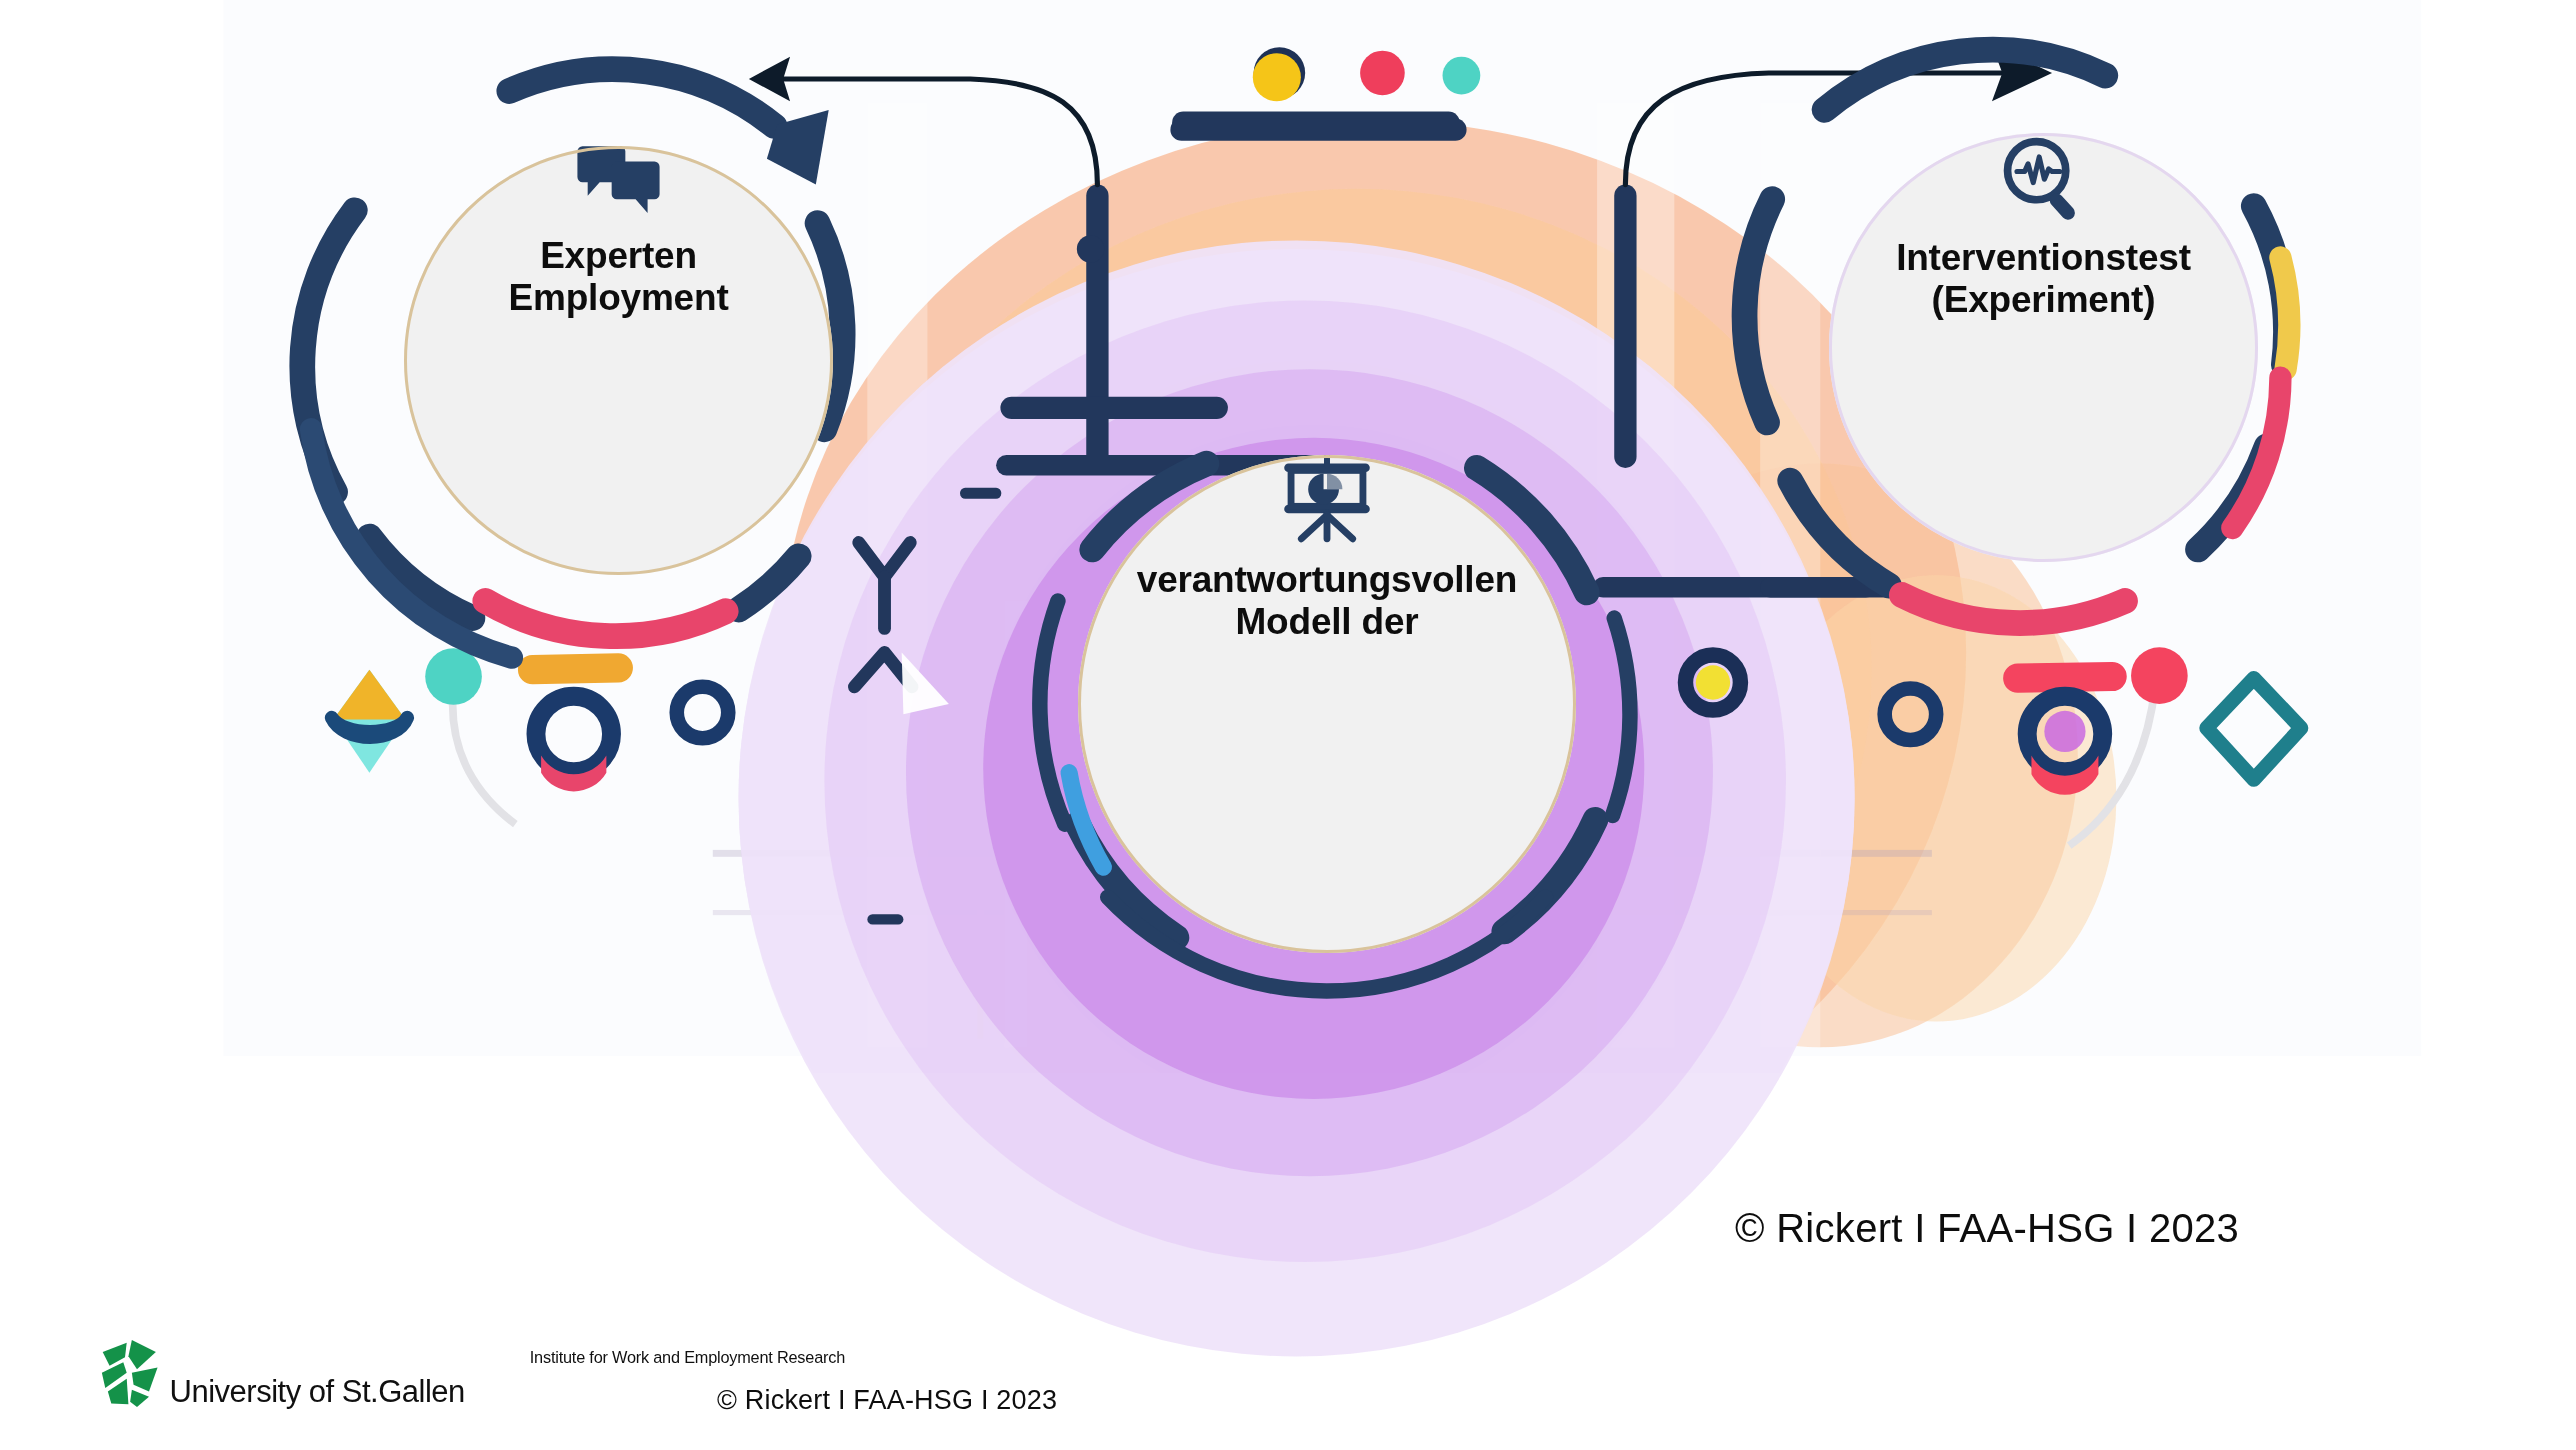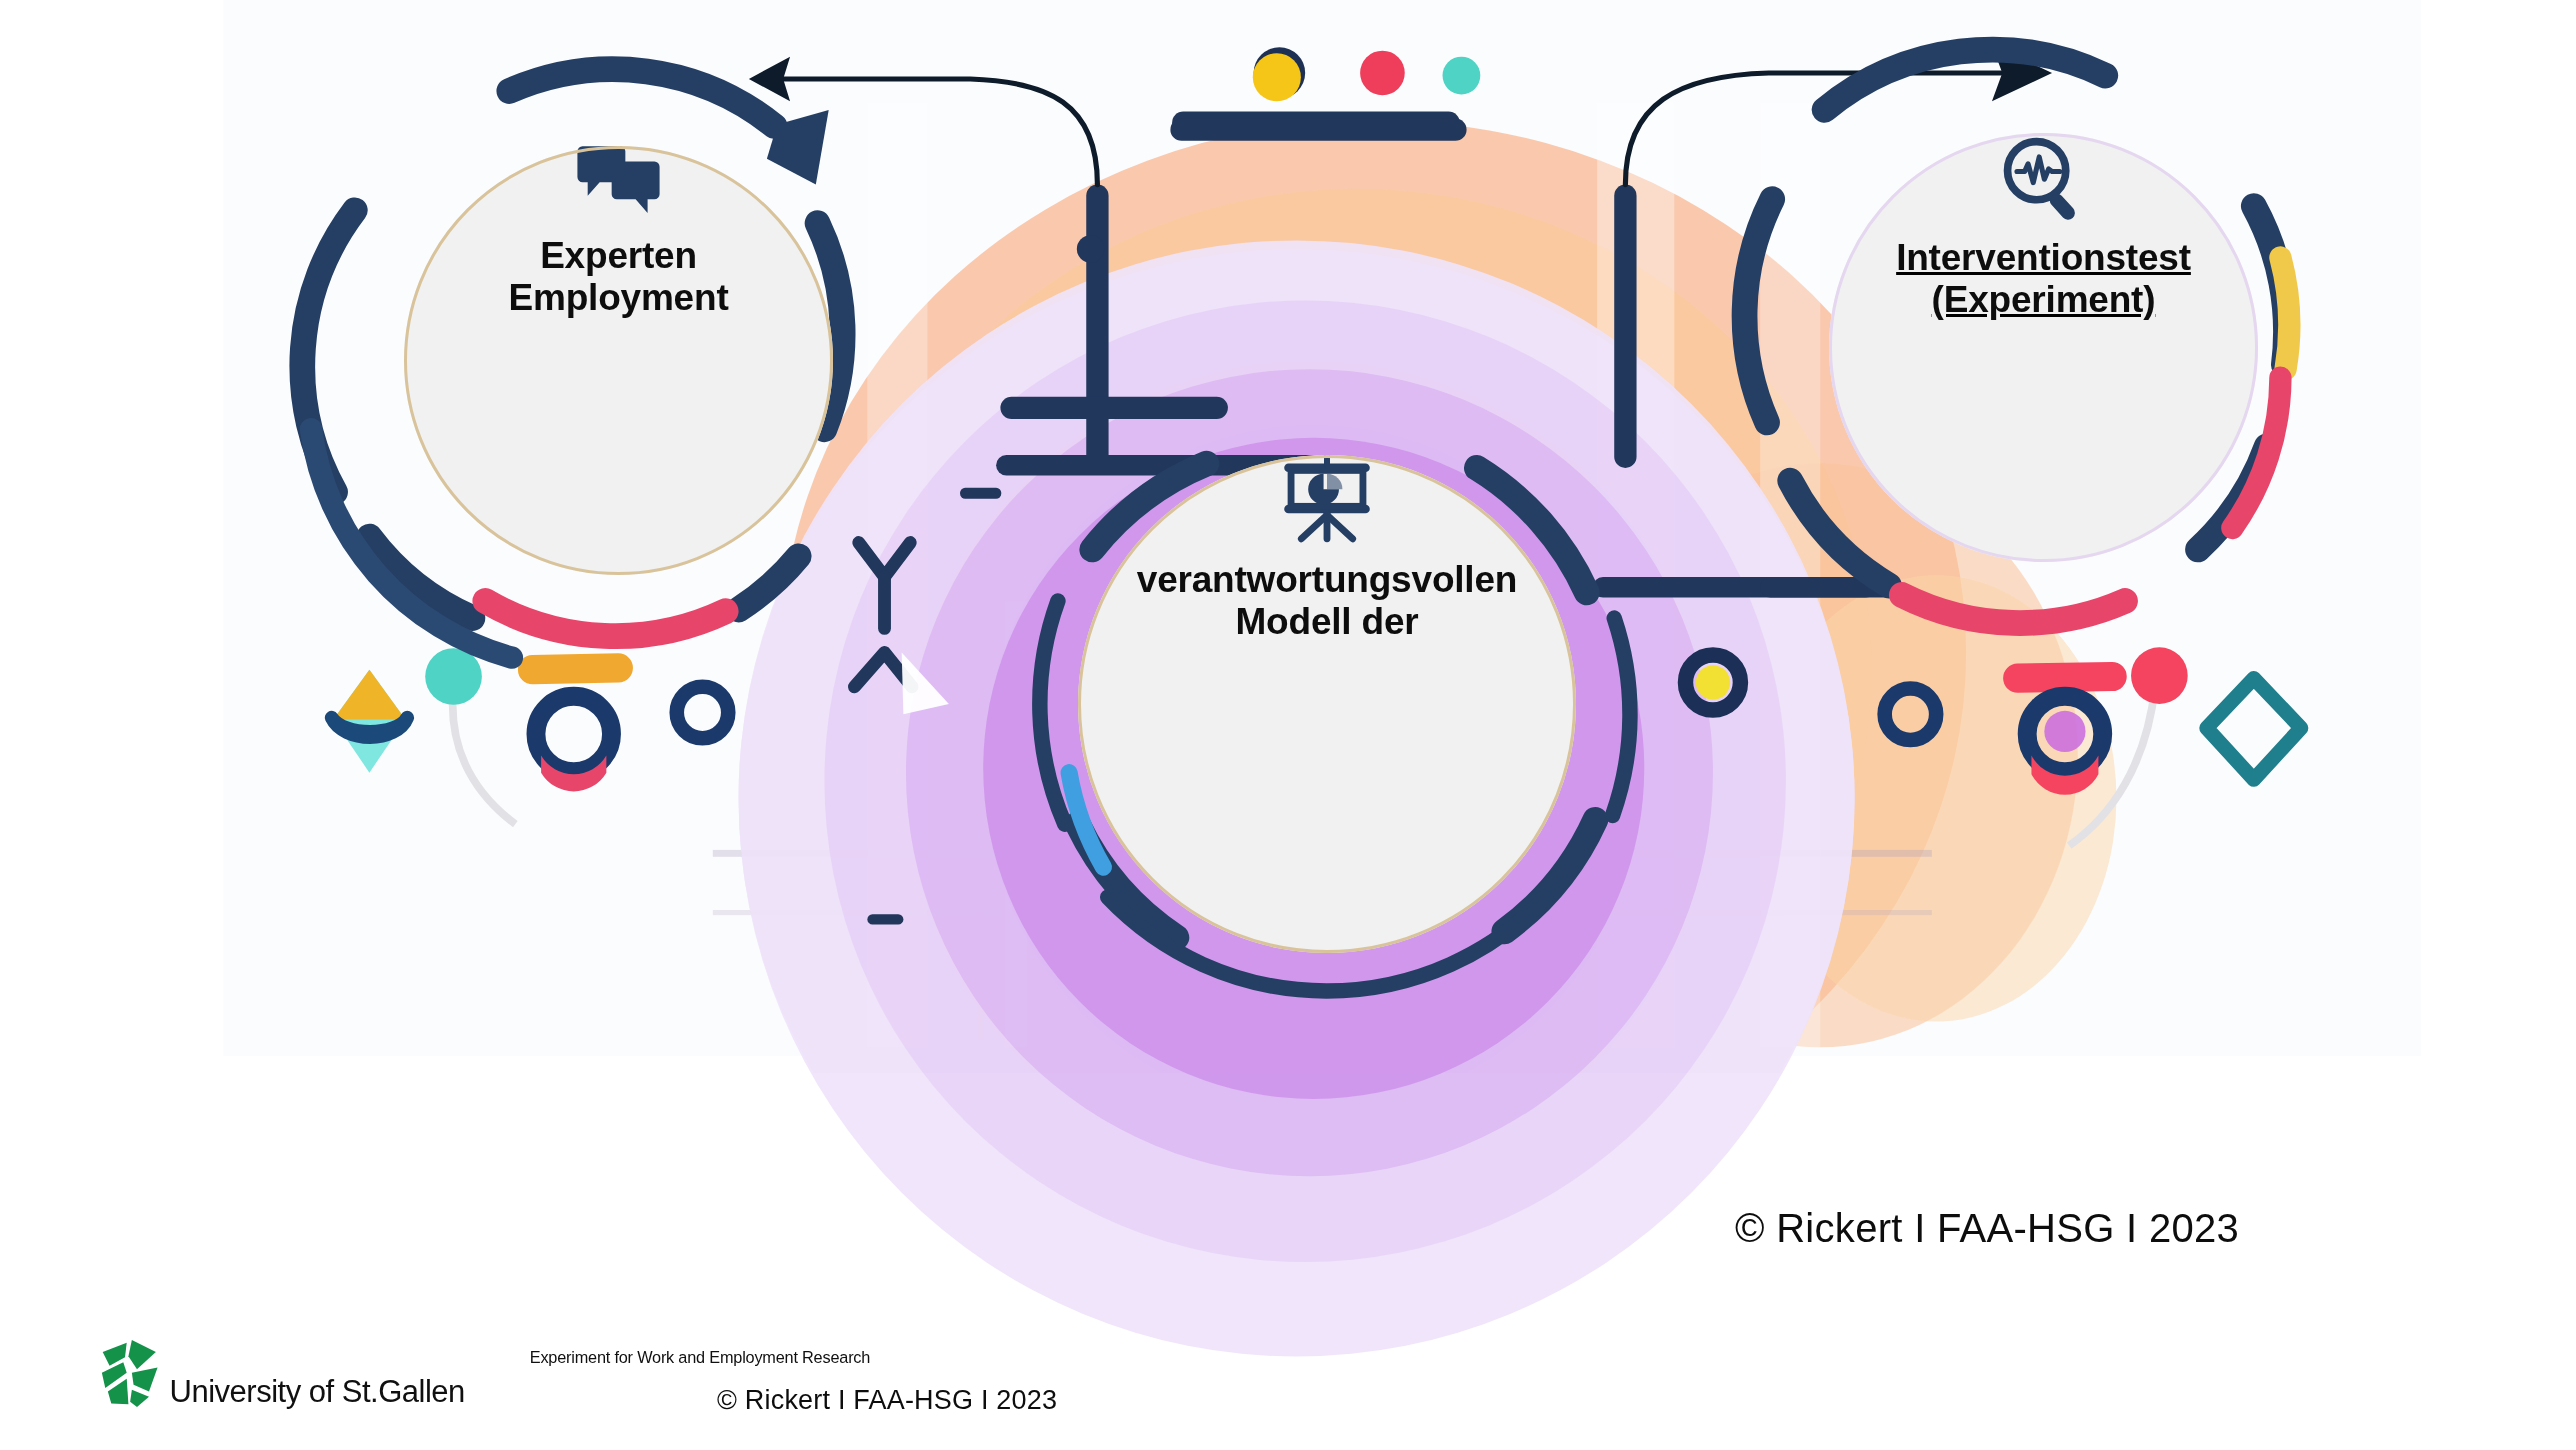--- a/index.html
+++ b/index.html
@@ -32,21 +32,21 @@
     pointer-events:none;
   }
   .node-icon{display:block;margin-bottom:12px;}
   .node-label{
     font-weight:bold;color:#0d0d0d;line-height:1.13;
     letter-spacing:-0.2px;
     z-index:3;position:relative;
   }
 
   #node-left{left:404px;top:146px;width:429px;height:429px;}
-  #node-right{left:1829px;top:133px;width:429px;height:429px;text-decoration:underline;}
+  #node-right{left:1829px;top:133px;width:429px;height:429px;}
   #node-center{left:1078px;top:455px;width:498px;height:498px;}
 
   #node-left .node-label, #node-right .node-label{font-size:37px;}
   #node-center .node-label{font-size:37px;}
 
   
   .copyright-big{
     position:absolute;left:1735px;top:1206px;
     font-size:40px;color:#0d0d0d;letter-spacing:0.3px;
     white-space:nowrap;z-index:60;
@@ -296,15 +296,15 @@
         <polygon points="36,0 64,14 42,34 32,19" fill="#149249"></polygon>
         <polygon points="2,14 30,3 28,20 10,30" fill="#149249"></polygon>
         <polygon points="1,38 26,26 30,38 5,56" fill="#149249"></polygon>
         <polygon points="36,38 66,32 56,60 38,52" fill="#149249"></polygon>
         <polygon points="8,60 30,45 32,75 12,74" fill="#149249"></polygon>
         <polygon points="36,58 56,66 42,78 34,72" fill="#149249"></polygon>
       </svg>
     </span>
     <span class="logo-name">University of St.Gallen</span>
   </div>
-  <span class="logo-sub">Experiment for Work and Employment Research</span>
+  <span class="logo-sub">Institute for Work and Employment Research</span>
 </div>
 
 
 </body></html>

